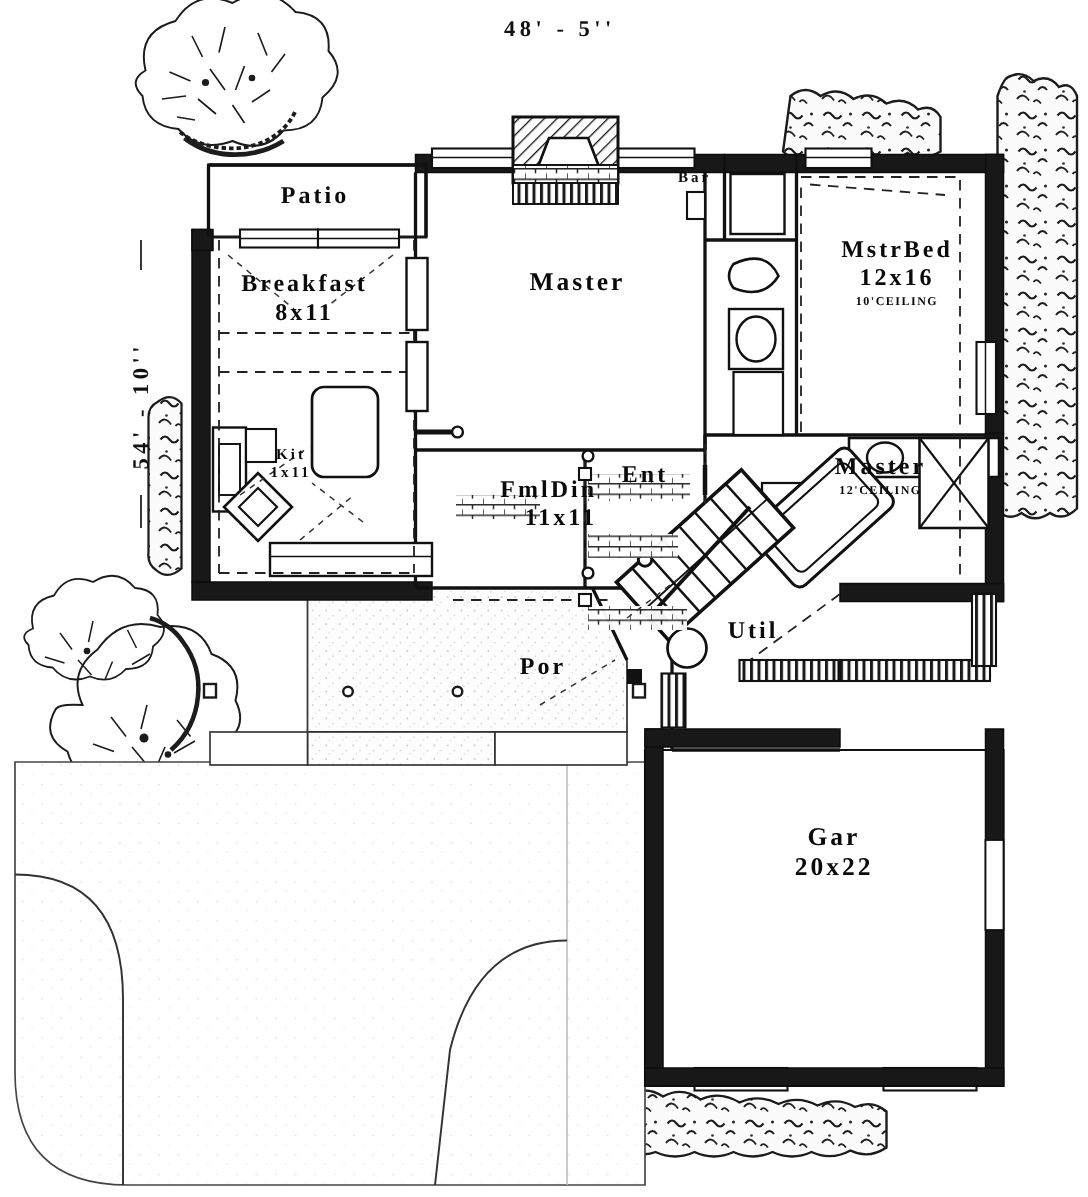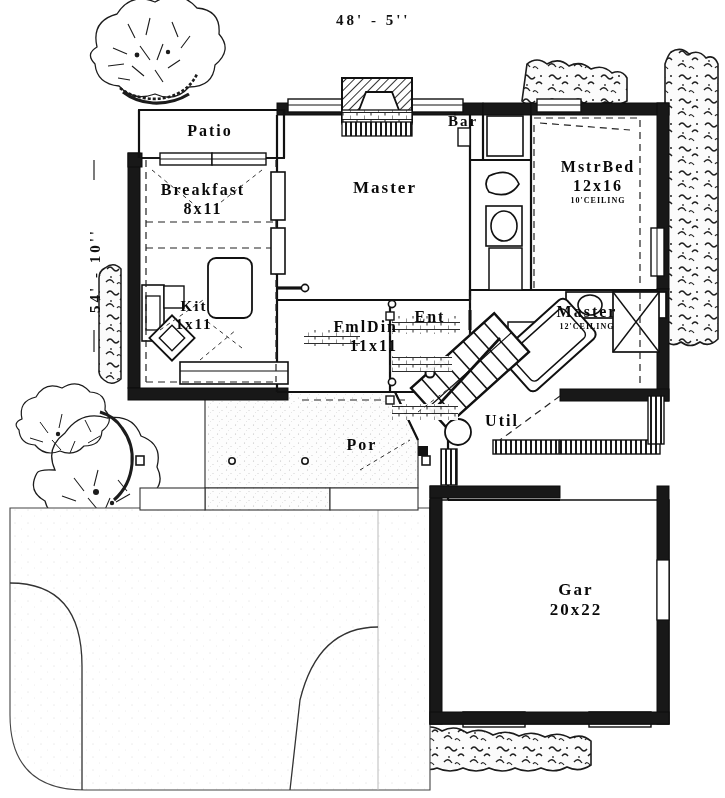--- a/index.html
+++ b/index.html
@@ -18,21 +18,21 @@
     white-space:nowrap;
     text-align:center;
     line-height:1.18;
     -webkit-font-smoothing:none;
   }
   .lbl .dim{display:block;letter-spacing:2px;}
   .lbl .ceil{display:block;font-size:8px;letter-spacing:1px;font-weight:bold;}
 
   .room-lg{font-size:17px;}
   .room-md{font-size:16px;}
-  .room-sm{font-size:15px;}
+  .room-sm{font-size:10px;}
 
   .dimtext{
     position:absolute;font-family:"Liberation Serif",serif;font-weight:bold;
     font-size:15px;letter-spacing:3px;color:#111;white-space:nowrap;
   }
   .vert{transform:rotate(-90deg);transform-origin:center center;}
 </style>
 </head>
 <body>
 
@@ -432,16 +432,16 @@
 </div>
 
 <div class="lbl room-md" style="left:467px;top:412px;width:70px;text-align:center;">
   <span>Util</span>
 </div>
 
 <div class="lbl room-md" style="left:327px;top:436px;width:70px;">
   <span>Por</span>
 </div>
 
-<div class="lbl room-lg" style="left:516px;top:548px;width:120px;margin-top:32px;">
+<div class="lbl room-lg" style="left:496px;top:548px;width:120px;">
   <span>Gar</span>
   <span class="dim">20x22</span>
 </div>
 
 </body></html>

